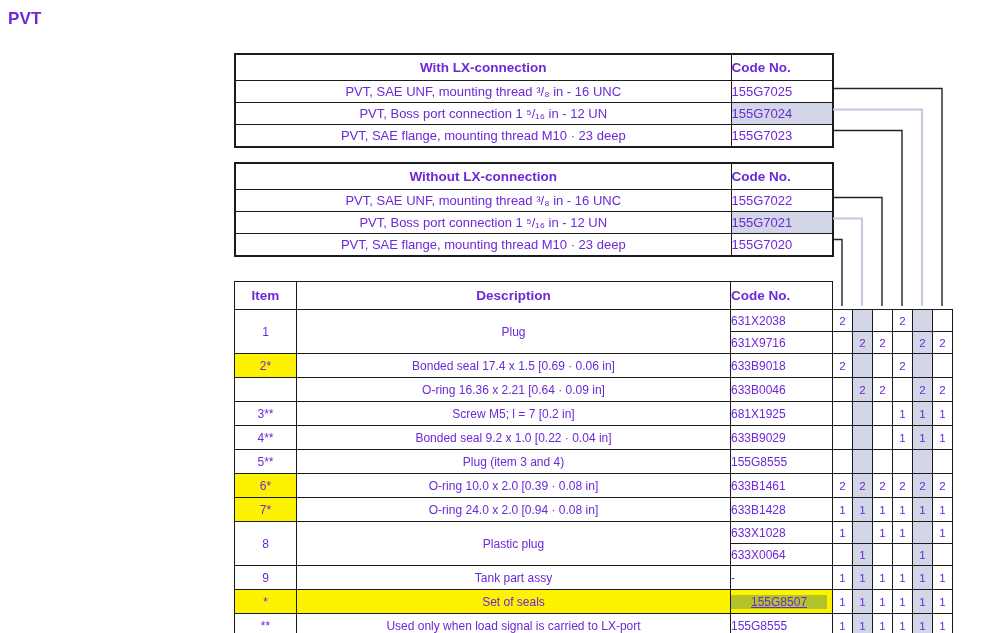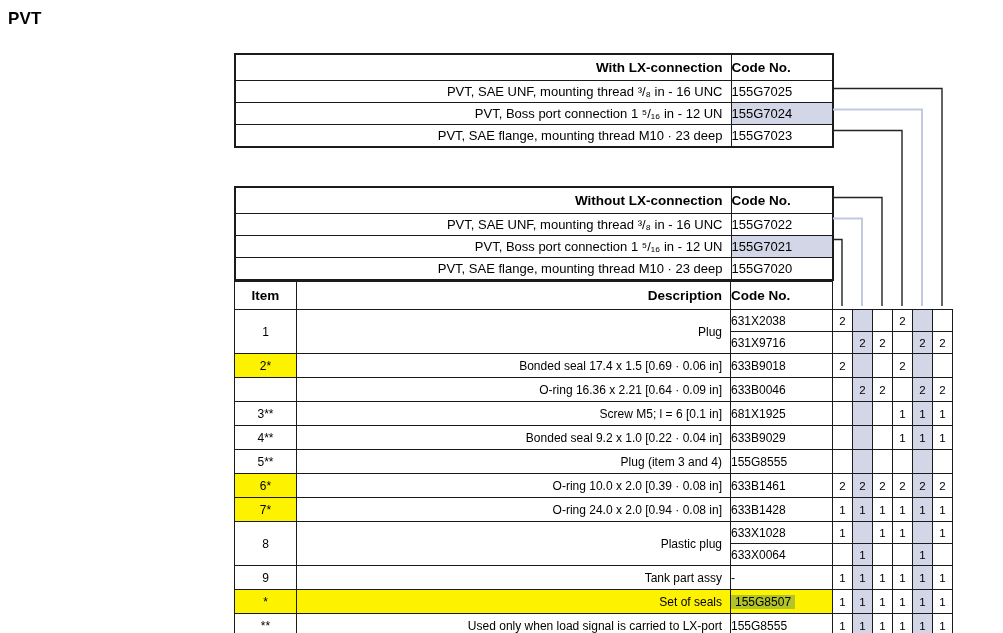--- a/index.html
+++ b/index.html
@@ -1,50 +1,50 @@
 <!DOCTYPE html>
 <html style="--lav: #d2d6e6; --yellow: #fdf200; --green: #b2c42a; --border: #1b1b1b;"><head>
 <meta charset="utf-8">
 <style>
   html,body{margin:0;padding:0;background:#ffffff;}
   .page{
     position:relative;
     width:1003px;height:633px;
     background:#ffffff;
     font-family:"Liberation Sans","DejaVu Sans",sans-serif;
-    color:#000000;
+    color:#6d28d9;
     overflow:hidden;
   }
   .page-title{
     position:absolute;left:8px;top:9px;
     font-size:17px;font-weight:bold;letter-spacing:.2px;
   }
   table{border-collapse:collapse;position:absolute;table-layout:fixed;}
   
   .lx-table{left:234px;width:598px;border:2px solid var(--border);}
   .lx-table th,.lx-table td{border:1px solid var(--border);overflow:hidden;white-space:nowrap;}
   .lx-table thead th{height:25px;font-size:13.5px;}
   .lx-table td{height:21px;font-size:13px;}
-  th.desc,td.desc{text-align:right;padding:0 8px;}
+  th.desc,td.desc{text-align:center;padding:0 0;}
   th.code,td.code{text-align:left;padding:0;}
   #table-with-lx{top:53px;}
-  #table-without-lx{top:162px;margin-top:24px;}
+  #table-without-lx{top:162px;}
   
   .parts-table{left:234px;top:281px;}
   .parts-table th,.parts-table td{border:1px solid var(--border);overflow:hidden;white-space:nowrap;}
   .parts-table thead th{height:25px;font-size:13.5px;}
   .parts-table th.item{text-align:center;}
   .parts-table th.qhead{border:none;background:transparent;}
   .parts-table td{height:21px;font-size:12px;}
   td.item{text-align:center;}
   td.q{text-align:center;font-size:11.5px;padding:0;}
   .shaded{background:var(--lav);}
   .hl-lav{background:var(--lav);}
   .hl-yellow{background:var(--yellow);}
-  .code-green{background:var(--green);padding:0 4px;display:inline-block;}
+  .code-green{background:var(--green);padding:0 20px;display:inline-block;text-decoration:underline;}
   
   #connectors{
     position:absolute;left:0;top:0;width:1003px;height:633px;
     pointer-events:none;
   }
 </style>
 </head>
 <body>
 
 <div class="page">
@@ -163,21 +163,21 @@
           <td class="code">633B0046</td>
           <td class="q"></td>
           <td class="q shaded">2</td>
           <td class="q">2</td>
           <td class="q"></td>
           <td class="q shaded">2</td>
           <td class="q">2</td>
         </tr>
         <tr>
           <td class="item" rowspan="1">3**</td>
-          <td class="desc" rowspan="1">Screw M5; l = 6 [0.1 in]</td>
+          <td class="desc" rowspan="1">Screw M5; l = 7 [0.2 in]</td>
           <td class="code">681X1925</td>
           <td class="q"></td>
           <td class="q shaded"></td>
           <td class="q"></td>
           <td class="q">1</td>
           <td class="q shaded">1</td>
           <td class="q">1</td>
         </tr>
         <tr>
           <td class="item" rowspan="1">4**</td>

